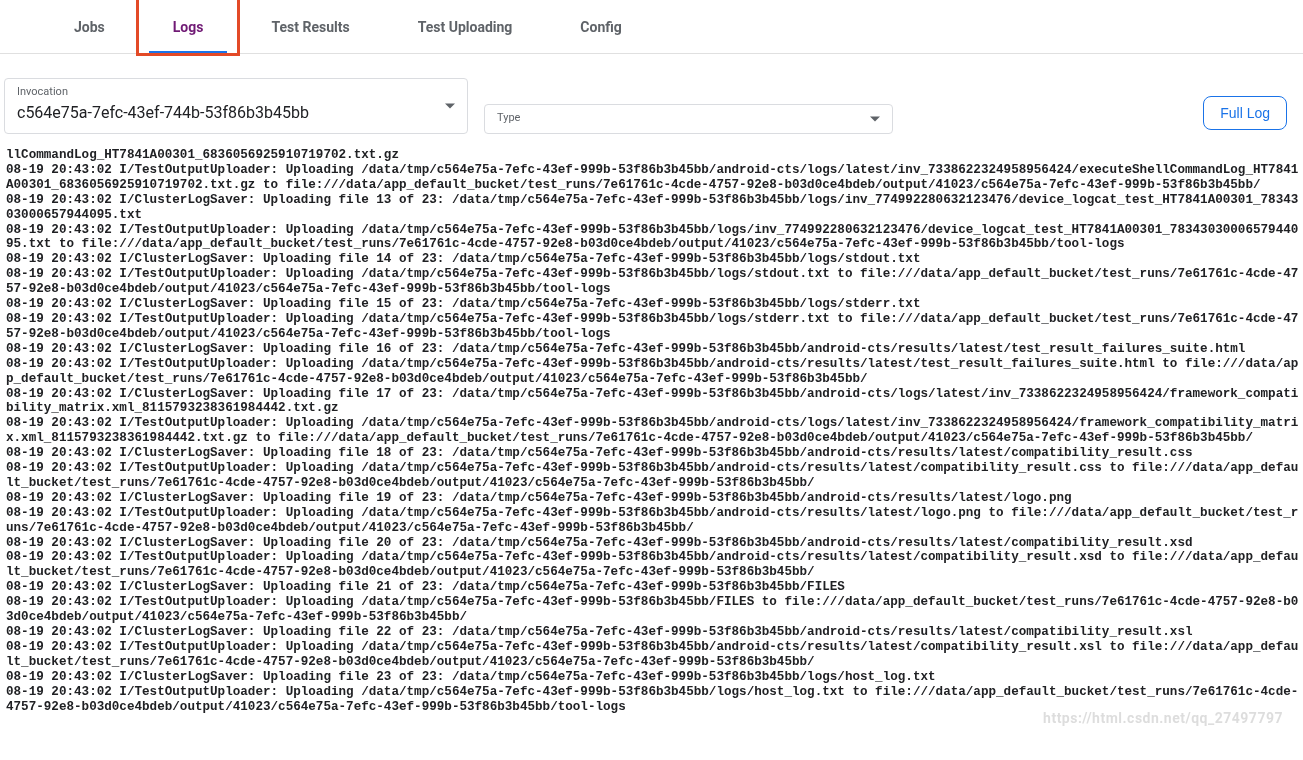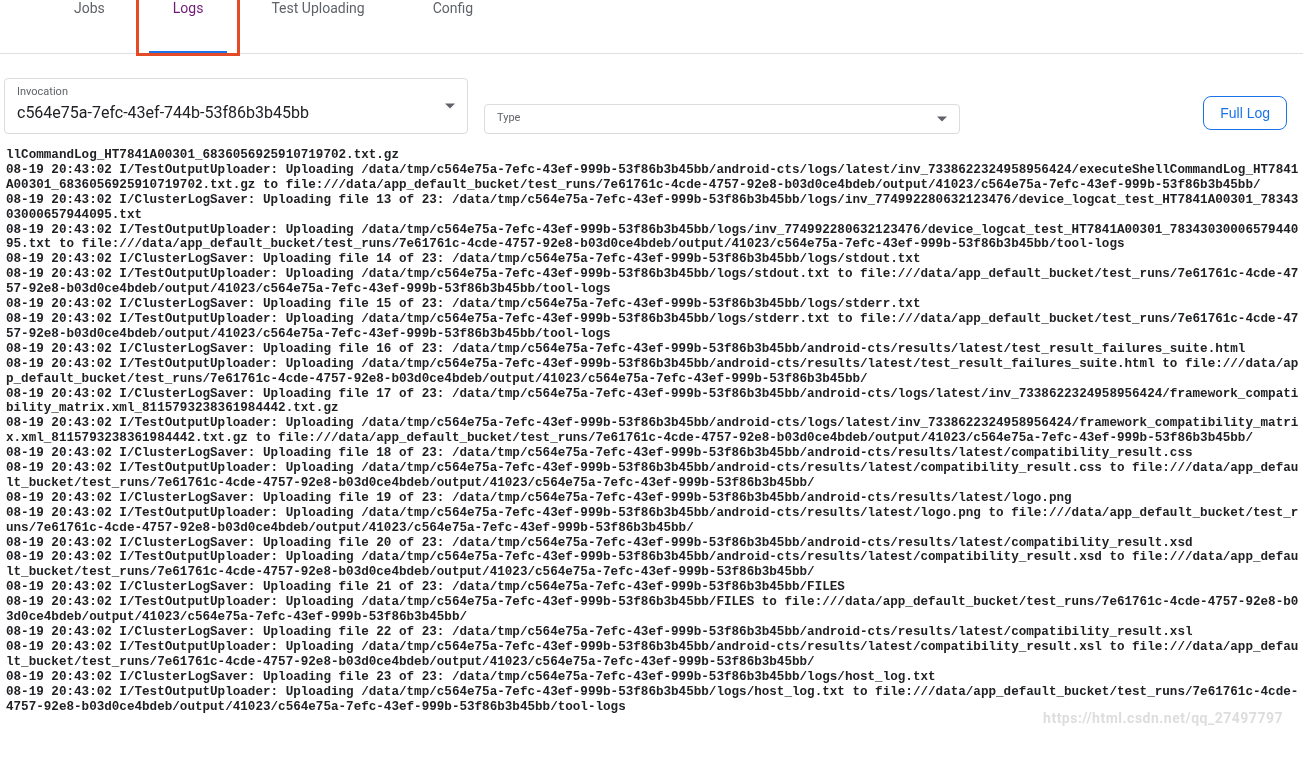--- a/index.html
+++ b/index.html
@@ -14,25 +14,26 @@
   
   .tabs {
     display: flex;
     align-items: stretch;
     height: 54px;
     border-bottom: 1px solid #e0e0e0;
     padding-left: 40px;
   }
   .tab {
     display: flex;
+    align-items: center;
     justify-content: center;
     padding: 0 34px;
     color: #5f6368;
     font-size: 14px;
-    font-weight: 400;
+    font-weight: 700;
     cursor: pointer;
     white-space: nowrap;
     position: relative;
   }
   .tab.active {
     color: #701a75;
   }
   .tab.active::after {
     content: "";
     position: absolute;
@@ -55,21 +56,21 @@
   .select-wrap {
     display: flex;
     flex-direction: column;
     border: 1px solid #dadce0;
     border-radius: 4px;
     padding: 6px 12px 8px 12px;
     min-width: 200px;
     position: relative;
   }
   .select-wrap.large { width: 464px; }
-  .select-wrap.medium { width: 476px; }
+  .select-wrap.medium { width: 409px; }
   .select-wrap .label {
     font-size: 11px;
     color: #5f6368;
     line-height: 14px;
   }
   .select-wrap .value {
     font-size: 16px;
     color: #202124;
     line-height: 24px;
     padding-top: 2px;
@@ -135,20 +136,23 @@
 </style>
 </head>
 <body>
 
 <div class="tabs">
   <div class="tab">
     <span>Jobs</span>
   </div>
   <div class="tab active highlight-box">
     <span>Logs</span>
+  </div>
+  <div class="tab">
+    <span>Test Results</span>
   </div>
   <div class="tab">
     <span>Test Uploading</span>
   </div>
   <div class="tab">
     <span>Config</span>
   </div>
 </div>
 
 <div class="controls">

